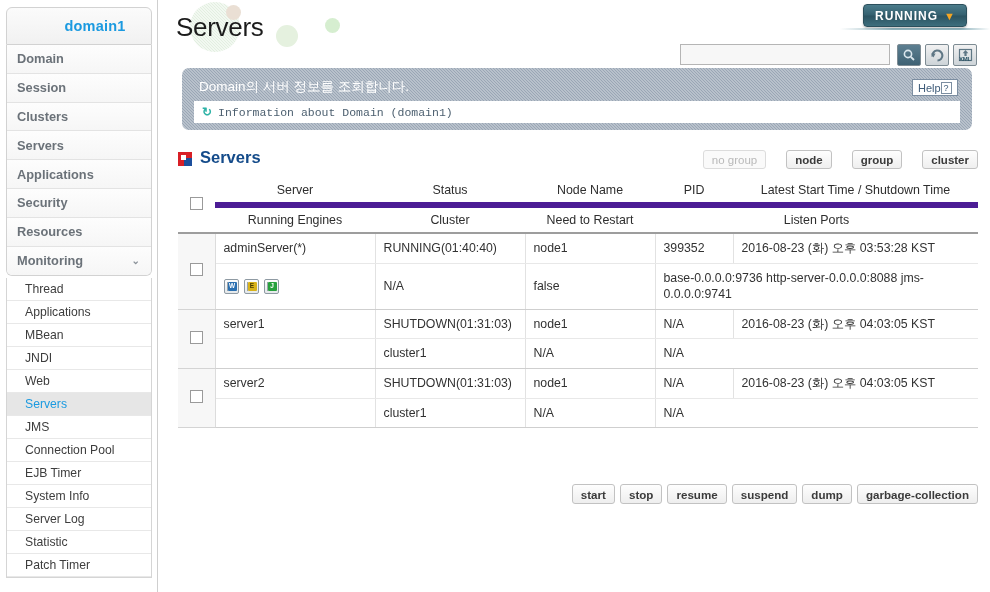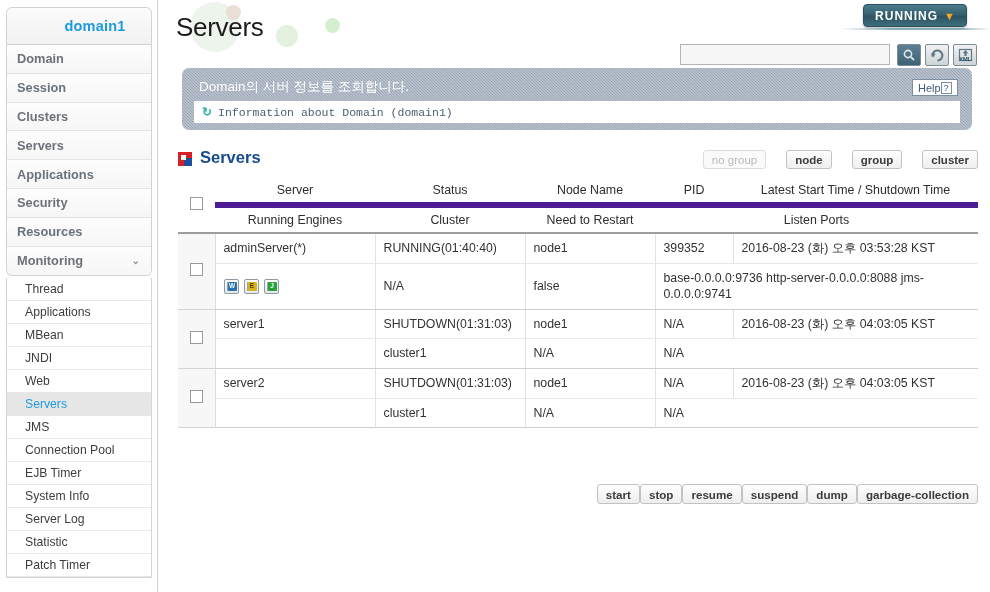--- a/index.html
+++ b/index.html
@@ -254,21 +254,21 @@
     color: #ffffff; display: flex; align-items: center; justify-content: center;
     border-radius: 1px;
   }
   .eng.w .badge { background: #2a6fb0; }
   .eng.e .badge { background: #d8b21a; color: #4a3d00; }
   .eng.j .badge { background: #27a03d; }
 
   
   #act-btns {
     position: absolute; left: 178px; top: 484px; width: 800px;
-    display: flex; justify-content: flex-end; 
+    display: flex; justify-content: flex-end; gap: 5px;
   }
   .abtn {
     height: 20px; padding: 0 8px;
     border: 1px solid #c2c2c2; border-radius: 3px;
     background: linear-gradient(to bottom,#fefefe,#eeeeee);
     font-size: 11.6px; font-weight: bold; color: #3b3b3b;
     display: flex; align-items: center;
   }
 </style>
 </head>

